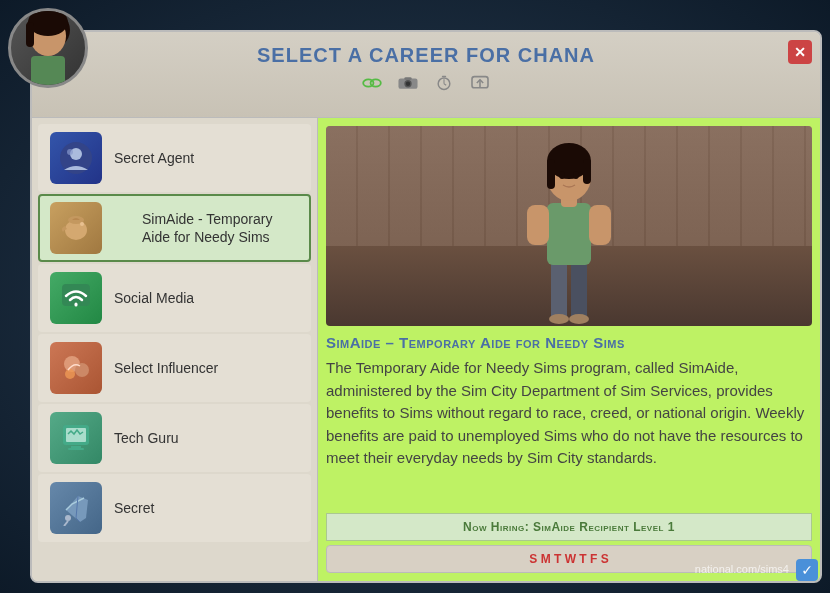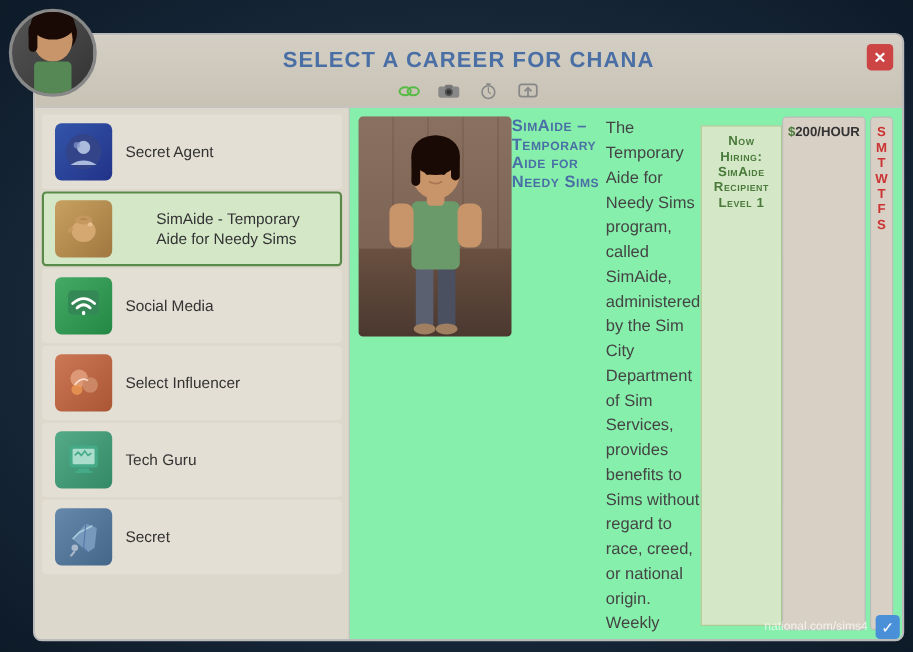--- a/index.html
+++ b/index.html
@@ -47,21 +47,21 @@
       border-radius: 8px;
       border: 2px solid #bbb;
       display: flex;
       flex-direction: column;
       overflow: hidden;
     }
 
     
     .dialog-header {
       background: linear-gradient(180deg, #d4cfc4 0%, #c8c2b5 100%);
-      padding: 12px 40px 0;
+      padding: 12px 40px 20px;
       text-align: center;
       position: relative;
       border-bottom: 1px solid #bbb;
     }
 
     .dialog-title {
       font-size: 20px;
       font-weight: bold;
       color: #4a6fa5;
       letter-spacing: 1px;
@@ -170,22 +170,23 @@
       font-size: 14px;
       color: #333;
       font-weight: 500;
       line-height: 1.3;
     }
 
     
     .detail-panel {
       flex: 1;
       display: flex;
+      flex-direction: column;
       padding: 8px;
-      background: #86efac;
+      background: #bef264;
     }
 
     .character-portrait {
       width: 100%;
       height: 200px;
       background: linear-gradient(180deg, #8a7060 0%, #6a5040 60%, #4a3830 100%);
       border-radius: 4px;
       margin-bottom: 8px;
       position: relative;
       overflow: hidden;
@@ -469,23 +470,20 @@
         </svg>
       </div>
 
       <div class="career-detail-title">SimAide – Temporary Aide for Needy Sims</div>
 
       <div class="career-detail-desc">The Temporary Aide for Needy Sims program, called SimAide, administered by the Sim City Department of Sim Services, provides benefits to Sims without regard to race, creed, or national origin. Weekly benefits are paid to unemployed Sims who do not have the resources to meet their everyday needs by Sim City standards.</div>
 
       <div class="hiring-banner">Now Hiring: SimAide Recipient Level 1</div>
 
       <div class="stats-row">
-        <div class="stat-box salary">
-          <span style="color:#4a7a3a">$</span><span>200/HOUR</span>
-        </div>
         <div class="stat-box days">S M T W T F S</div>
       </div>
 
     </div>
   </div>
 </div>
 
 <div class="watermark">
   <span>national.com/sims4</span>
   <span class="watermark-tick">✓</span>

